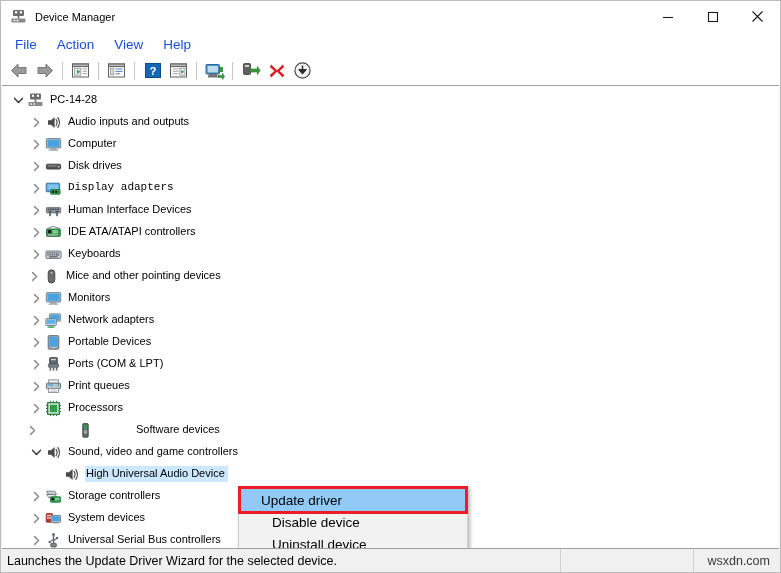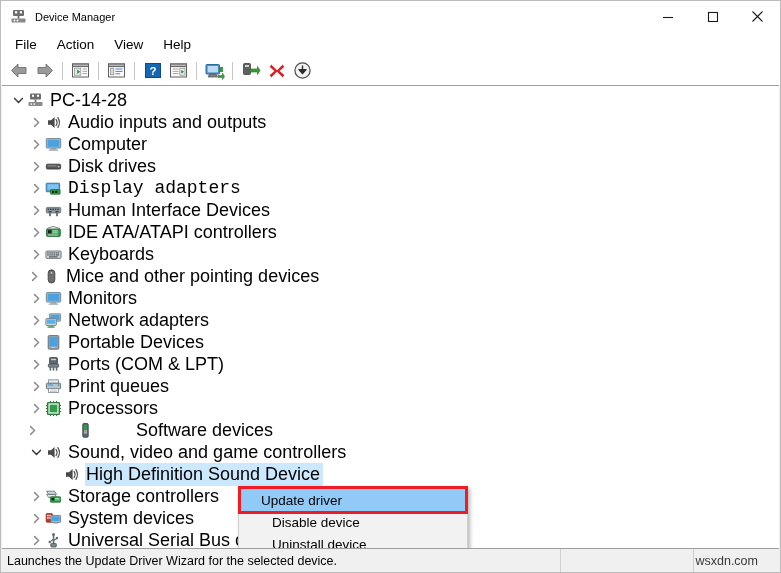--- a/index.html
+++ b/index.html
@@ -40,21 +40,21 @@
   }
   .cap-glyph { display:block; }
 
   
   #menubar {
     height: 25px; background: #ffffff;
     display: flex; align-items: center;
     padding-left: 4px; flex: 0 0 auto;
   }
   .menu-item {
-    font-size: 13.5px; color: #000000;
+    font-size: 13.5px; color: #1d4ed8;
     padding: 3px 10px; white-space: nowrap; cursor: default;
   }
 
   
   #toolbar {
     height: 28px; background: #ffffff;
     display: flex; align-items: center;
     padding-left: 5px; gap: 1px; flex: 0 0 auto;
     border-bottom: 1px solid #ffffff;
   }
@@ -90,21 +90,21 @@
     display: inline-flex; align-items: center; justify-content: center;
     flex: 0 0 16px;
   }
   .tw svg { display: block; }
   .row-icon {
     width: 18px; height: 18px; flex: 0 0 18px;
     display: inline-flex; align-items: center; justify-content: center;
     margin-right: 5px;
   }
   .row-label {
-    font-size: 18px; color: #000000; line-height: 1;
+    font-size: 11px; color: #000000; line-height: 1;
     padding: 2px 3px 3px 1px;
   }
   .tree-row.selected .row-label {
     background: #cce8ff;
   }
 
   
   #ctxmenu {
     position: absolute;
     left: 236px; top: 400px;
@@ -140,21 +140,21 @@
     font-size: 12.5px; color: #000;
   }
   .sb-pane {
     display: flex; align-items: center;
     padding: 0 6px;
     border-right: 1px solid #d0d0d0;
     overflow: hidden;
   }
   #sb-main { flex: 0 0 560px; }
   #sb-mid  { flex: 0 0 133px; }
-  #sb-wm   { flex: 1 1 auto; justify-content: flex-end; padding-right: 22px; color: #3a3a3a; border-right: none; }
+  #sb-wm   { flex: 1 1 auto; justify-content: flex-end; padding-right: 10px; color: #3a3a3a; border-right: none; }
 </style>
 </head>
 <body>
 
 <div id="window">
 
   <div id="titlebar">
     <div id="title-left">
       <span id="app-icon">
         <svg width="17" height="17" viewBox="0 0 17 17">
@@ -603,21 +603,21 @@
       </div>
       <div class="tree-row selected" style="top: 377px; padding-left: 44px;">
         <span class="tw"></span>
         <span class="row-icon">
           <svg width="17" height="17" viewBox="0 0 17 17">
             <path d="M3 6.2 L6 6.2 L9.6 3 L9.6 14 L6 10.8 L3 10.8 Z" fill="#4a4a4a"></path>
             <path d="M11 5.4 Q13.2 8.5 11 11.6" stroke="#4a4a4a" stroke-width="1.15" fill="none" stroke-linecap="round"></path>
             <path d="M12.9 3.6 Q16 8.5 12.9 13.4" stroke="#4a4a4a" stroke-width="1.15" fill="none" stroke-linecap="round"></path>
           </svg>
         </span>
-        <span class="row-label">High Definition Sound Device</span>
+        <span class="row-label">High Universal Audio Device</span>
       </div>
       <div class="tree-row" style="top: 399px; padding-left: 26px;">
         <span class="tw">
           <svg width="11" height="11" viewBox="0 0 11 11">
             <path d="M3.6 1.6 L7.6 5.5 L3.6 9.4" fill="none" stroke="#8d8d8d" stroke-width="1.5" stroke-linecap="round" stroke-linejoin="round"></path>
           </svg>
         </span>
         <span class="row-icon">
           <svg width="17" height="17" viewBox="0 0 17 17">
             <path d="M1.6 3.2 L9.6 3.2 L11.6 6.4 L3.6 6.4 Z" fill="#cdd8e0" stroke="#5f6a70" stroke-width="0.8"></path>

